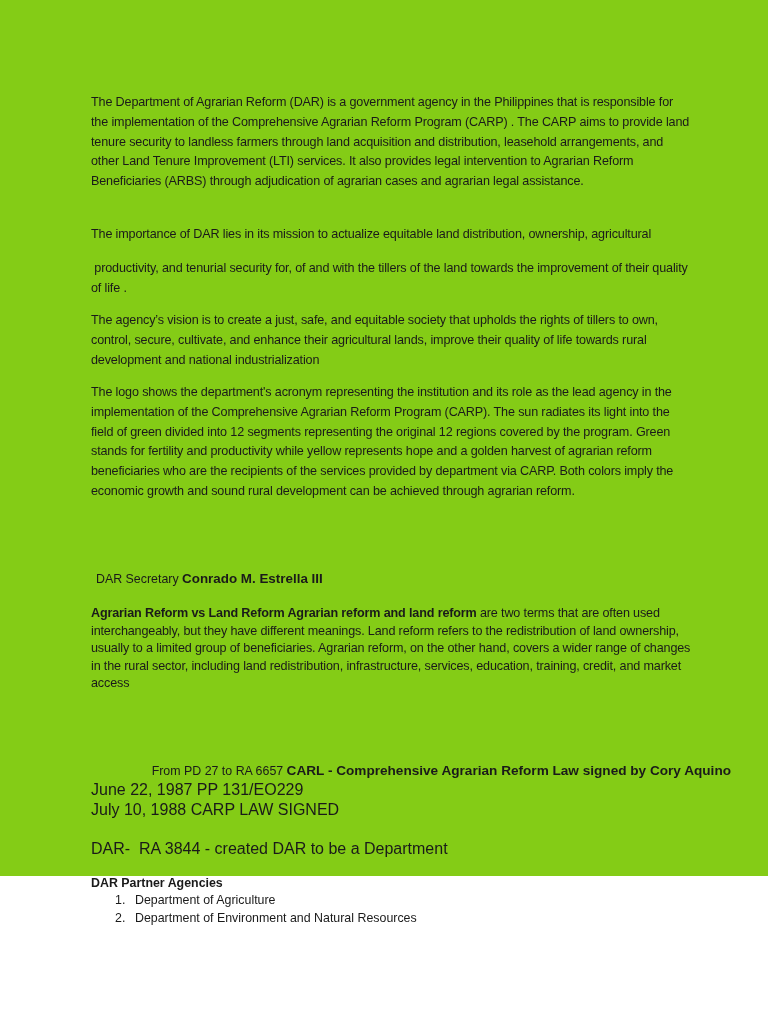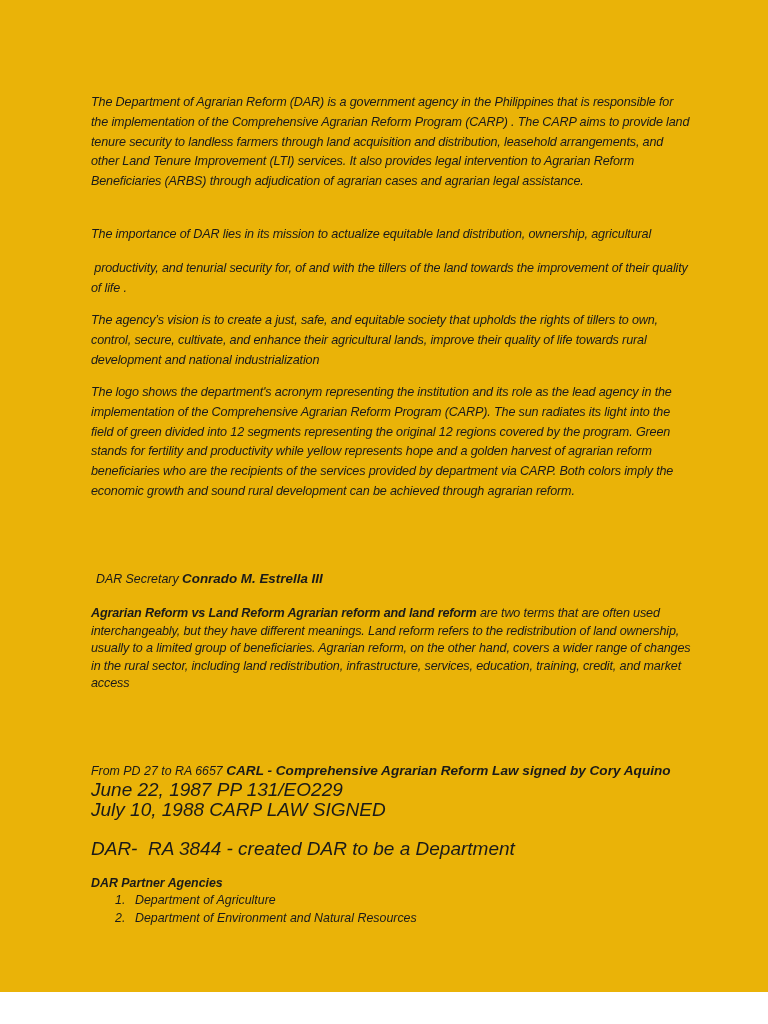--- a/index.html
+++ b/index.html
@@ -1,27 +1,27 @@
 <!DOCTYPE html>
 <html><head>
 <meta charset="utf-8">
 <style>
   html, body { margin: 0; padding: 0; background: #ffffff; }
   body { width: 768px; height: 1024px; position: relative; overflow: hidden;
          font-family: "Liberation Sans", sans-serif; color: #1a1a1a; }
-  .page { position: absolute; left: 0; top: 0; width: 768px; height: 992px; background: #eab308; font-style: italic; }
+  .page { position: absolute; left: 0; top: 0; width: 768px; height: 876px; background: #84cc16; }
   .p { position: absolute; left: 91px; width: 600px; font-size: 12.6px; line-height: 19.8px;
        letter-spacing: -0.15px; margin: 0; }
   .tight { line-height: 17.5px; }
   .b { font-weight: bold; }
   .sec { position: absolute; left: 96px; font-size: 12.4px; }
   .sec .name { font-weight: bold; font-size: 13.4px; }
-  .carl { position: absolute; left: 91px; top: 763px; width: 640px; font-size: 12.4px; }
+  .carl { position: absolute; left: 91px; top: 763px; width: 640px; font-size: 12.4px; text-align: right; }
   .carl .big { font-weight: bold; font-size: 13.6px; }
-  .tl { position: absolute; left: 91px; font-size: 19px; line-height: 19.5px; margin: 0; }
+  .tl { position: absolute; left: 91px; font-size: 16px; line-height: 19.5px; margin: 0; }
   .hdr { position: absolute; left: 91px; top: 876px; font-weight: bold; font-size: 12.4px; text-align: center; }
   ol { position: absolute; left: 91px; top: 891px; margin: 0; padding: 0; list-style: none; font-size: 12.4px; line-height: 18px; }
   ol li { position: relative; padding-left: 44px; }
   ol li .num { position: absolute; left: 24px; }
 </style>
 </head>
 <body>
 
 <div class="page">
 

